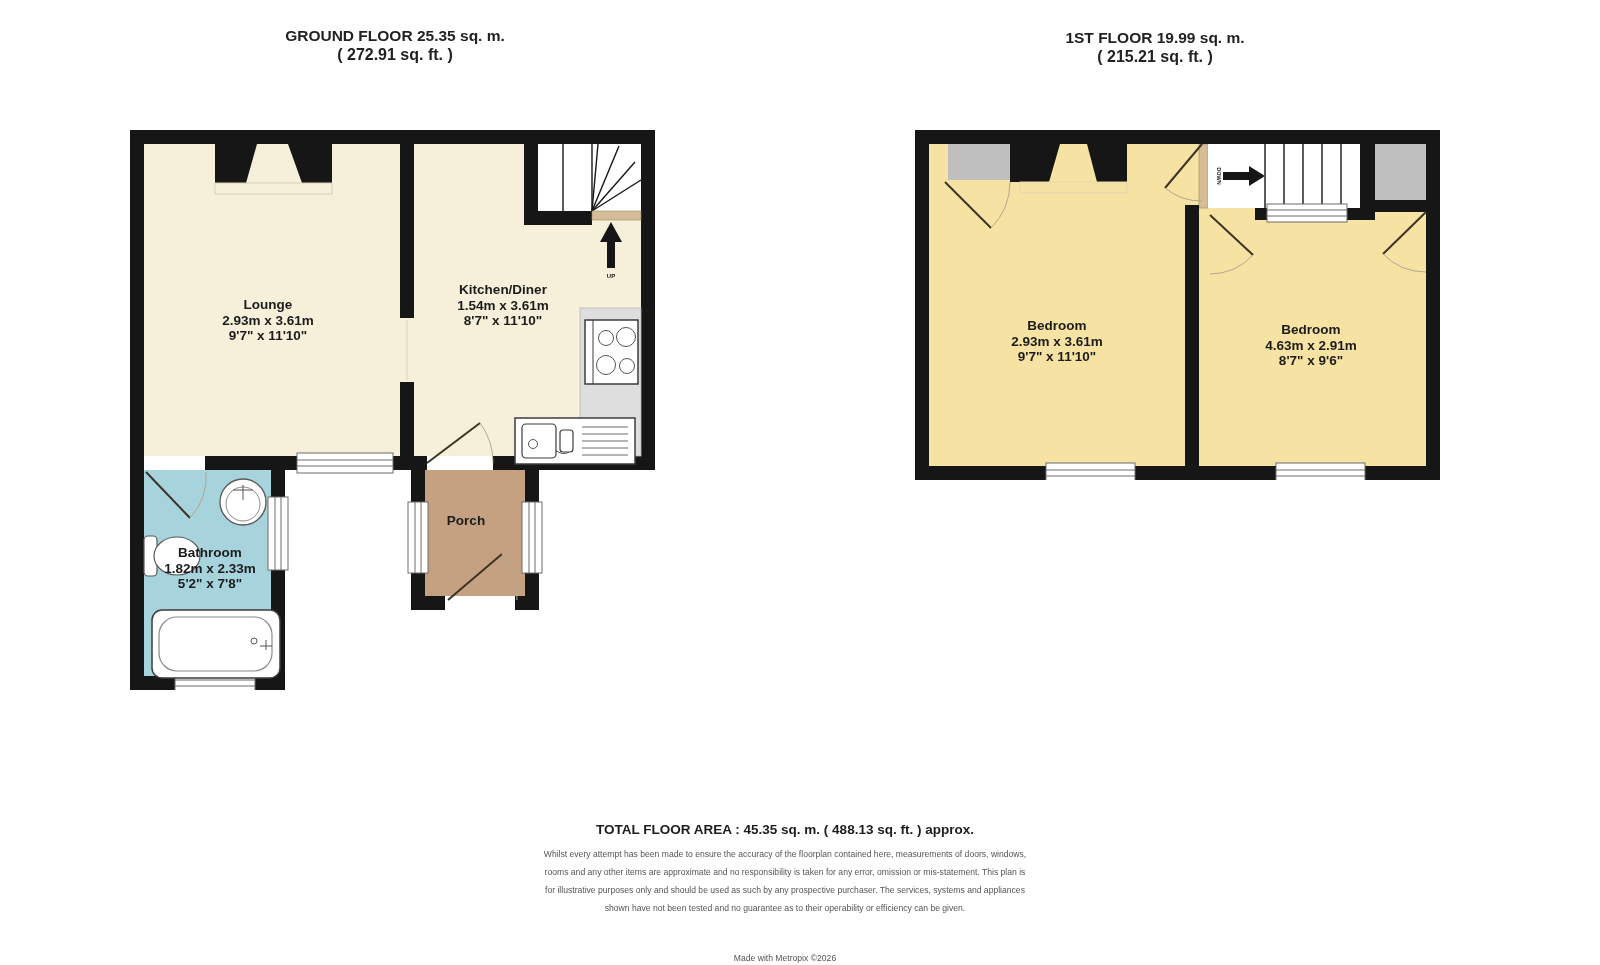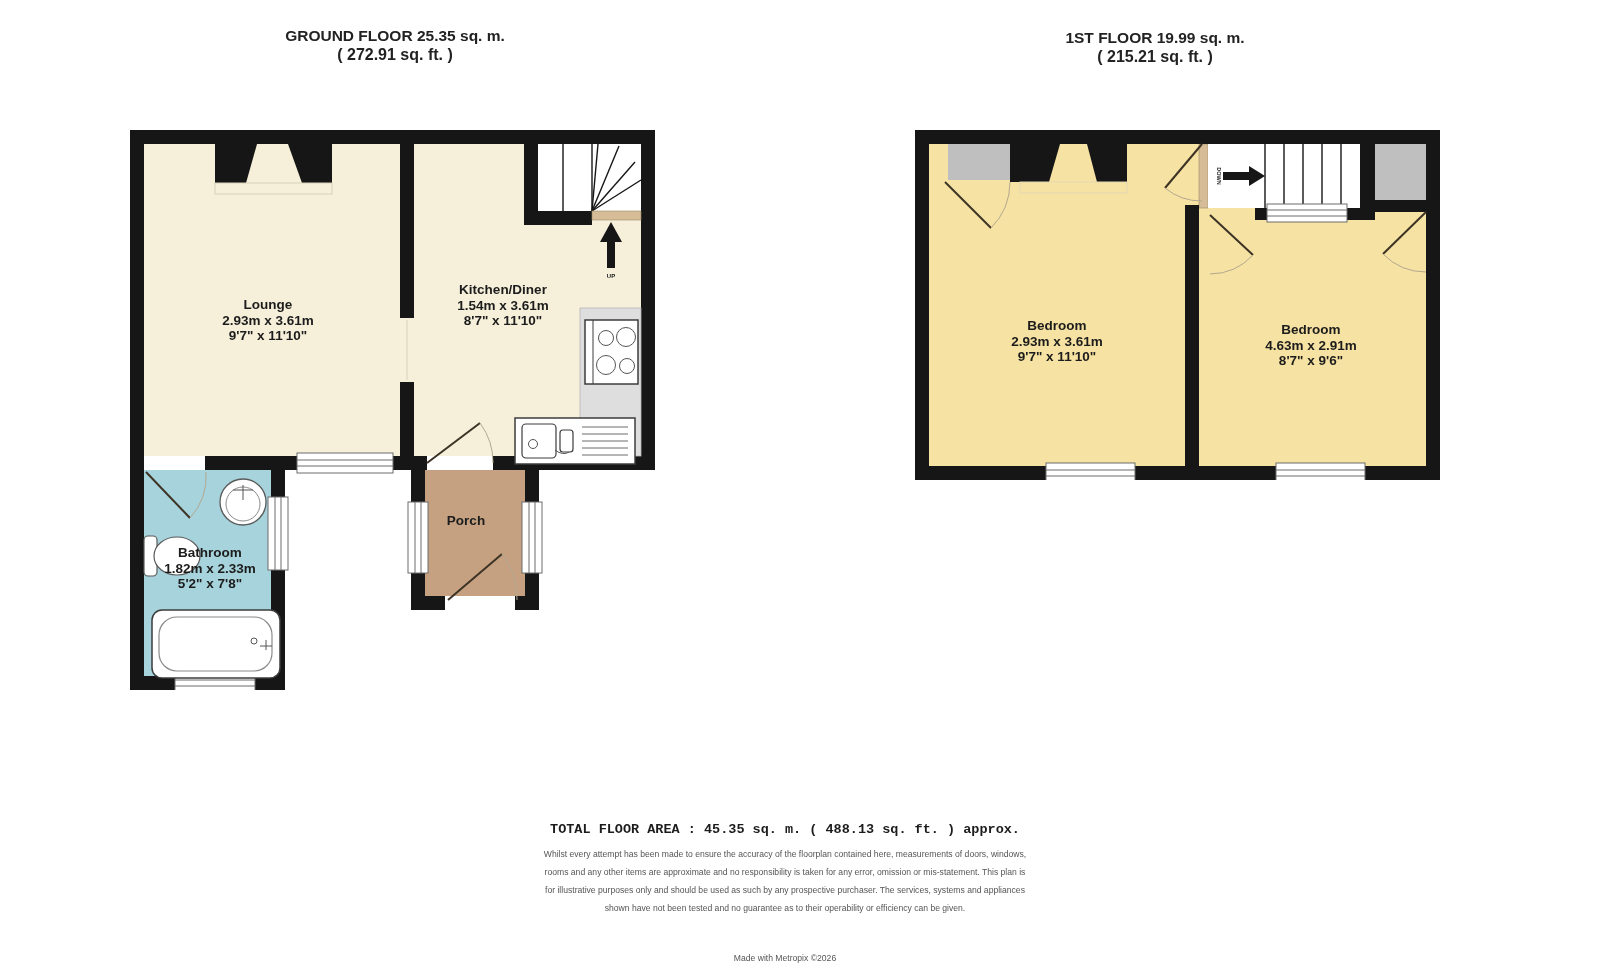--- a/index.html
+++ b/index.html
@@ -14,21 +14,21 @@
     --ink:#222;
     --muted:#555;
   }
   *{margin:0;padding:0;box-sizing:border-box;}
   body{width:1600px;height:965px;background:#fff;font-family:"Liberation Sans","DejaVu Sans",sans-serif;overflow:hidden;position:relative;}
   .canvas{position:absolute;inset:0;background:#fff;}
   .floor-title{position:absolute;text-align:center;color:var(--ink);font-weight:bold;font-size:15.5px;line-height:19px;}
   .floor-title .sub{font-weight:bold;font-size:16px;}
   .plan{position:absolute;}
   .room-label{position:absolute;text-align:center;color:#1c1c1c;font-weight:bold;font-size:13.5px;line-height:15.5px;transform:translateX(-50%);white-space:nowrap;}
-  .footer-total{position:absolute;left:785px;top:822px;transform:translateX(-50%);font-size:13.5px;font-weight:bold;color:#1c1c1c;white-space:nowrap;font-family:Liberation Mono, monospace;}
+  .footer-total{position:absolute;left:785px;top:822px;transform:translateX(-50%);font-size:13.5px;font-weight:bold;color:#1c1c1c;white-space:nowrap;}
   .footer-disclaimer{position:absolute;left:785px;top:845px;transform:translateX(-50%);width:492px;text-align:center;font-size:8.6px;line-height:18px;color:var(--muted);}
   .footer-credit{position:absolute;left:785px;top:921px;transform:translateX(-50%);font-size:8.6px;color:var(--muted);white-space:nowrap;margin-top:32px;}
   svg .wall{fill:var(--wall);}
   svg .leaf{stroke:#3d3325;stroke-width:2;fill:none;}
   svg .swing{stroke:#b3a88f;stroke-width:1;fill:none;}
   svg .win{fill:#fff;stroke:#6d6d6d;stroke-width:1;}
   svg .winline{stroke:#6d6d6d;stroke-width:1;}
   svg .fixture{fill:#fff;stroke:#3c3c3c;stroke-width:1.5;}
   svg .fixline{stroke:#555;stroke-width:1;fill:none;}
   svg .tread{stroke:#161616;stroke-width:1.4;}

